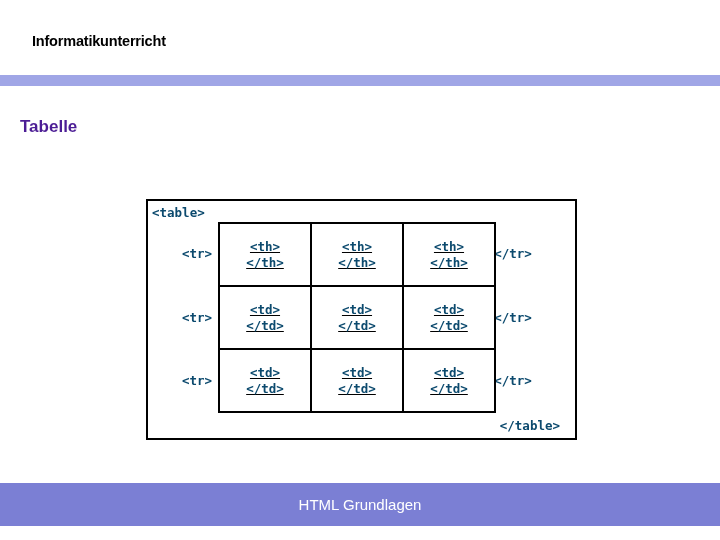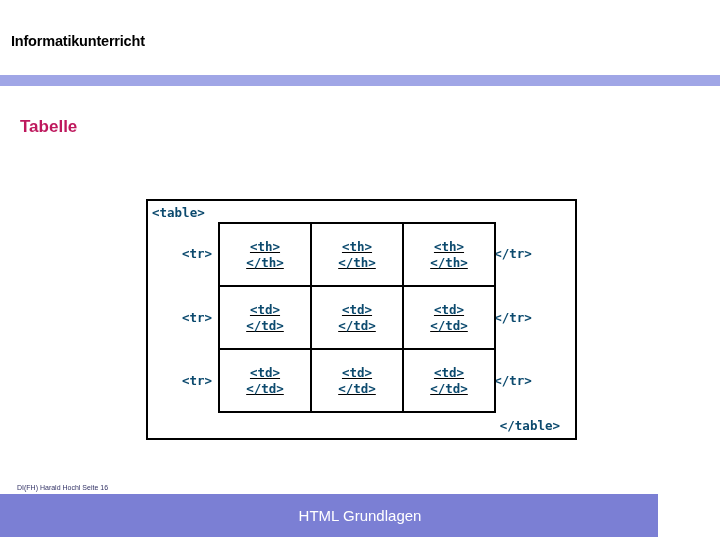--- a/index.html
+++ b/index.html
@@ -11,21 +11,21 @@
     height: 540px;
     background: #ffffff;
     font-family: "Liberation Sans", sans-serif;
     overflow: hidden;
     position: relative;
   }
 
   
   #slide-title {
     position: absolute;
-    left: 11px;
+    left: 32px;
     top: 33px;
     font-size: 14.5px;
     font-weight: bold;
     color: #000000;
     letter-spacing: -0.2px;
     white-space: nowrap;
   }
   #header-rule {
     position: absolute;
     left: 0;
@@ -35,21 +35,21 @@
     background: #a0a6e6;
   }
 
   
   #section-heading {
     position: absolute;
     left: 20px;
     top: 117px;
     font-size: 17px;
     font-weight: bold;
-    color: #be185d;
+    color: #4c1d95;
     white-space: nowrap;
   }
 
   
   #diagram {
     position: absolute;
     left: 146px;
     top: 199px;
     width: 431px;
     height: 241px;
@@ -139,22 +139,22 @@
     position: absolute;
     left: 17px;
     top: 484px;
     font-size: 7px;
     color: #333366;
     white-space: nowrap;
   }
   #footer-bar {
     position: absolute;
     left: 0;
-    top: 494px;
-    width: 658px;
+    top: 483px;
+    width: 720px;
     height: 43px;
     background: #7b7fd4;
   }
   #footer-bar-label {
     position: absolute;
     left: 0;
     top: 0;
     width: 720px;
     height: 43px;
     display: flex;

